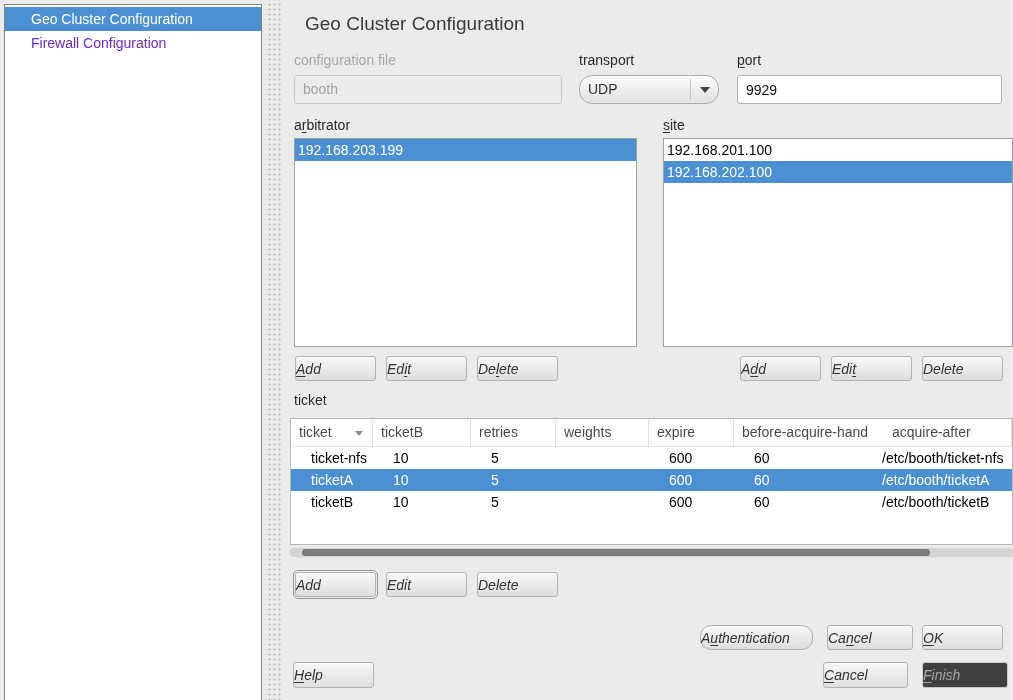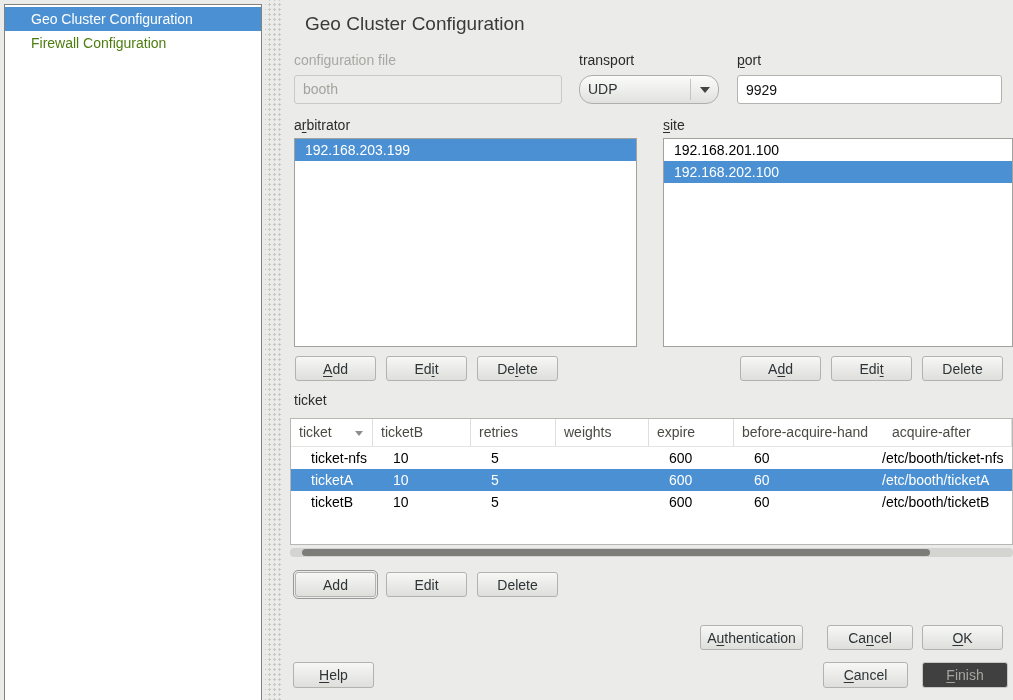--- a/index.html
+++ b/index.html
@@ -5,21 +5,21 @@
   * { box-sizing: border-box; margin: 0; padding: 0; }
   html,body { background:#d0d0ce; }
   body { font-family: "Liberation Sans", sans-serif; }
   .window { position: relative; width: 1013px; height: 700px; background:#ebebe9;
             overflow: hidden; font-size: 14px; color:#2e3436; }
   .abs { position: absolute; }
 
   
   .sidebar { left:4px; top:4px; width:258px; height:696px; background:#ffffff;
              border:1px solid #82827e; border-bottom:none; padding-top:2px; }
-  .side-item { height:24px; line-height:24px; padding-left:26px; font-size:14px; color:#4d7c0f;
+  .side-item { height:24px; line-height:24px; padding-left:26px; font-size:14px; color:#6d28d9;
                white-space:nowrap; }
   .side-item.selected { background:#4a90d2; color:#fff; }
   .sep { left:265px; top:0; width:16px; height:700px;
          background-image: radial-gradient(circle, #c8c8c5 1.1px, transparent 1.3px);
          background-size: 5px 5px; background-position: 2px 2px; }
 
   .title { left:305px; top:13px; font-size:19px; color:#3a3a37; }
 
   .field-label { font-size:14px; color:#2b2b27; white-space:nowrap; }
   .field-label.disabled { color:#a8a8a2; }
@@ -32,27 +32,27 @@
   .combo { background: linear-gradient(#fbfbfa, #e1e1de); border:1px solid #aeaeaa;
            border-radius:13px; }
   .combo .combo-text { position:absolute; left:8px; top:0; line-height:27px; color:#2e3436; }
   .combo .arrow-zone { position:absolute; right:0; top:3px; bottom:3px; width:28px;
                        border-left:1px solid #c3c3bf; }
   .combo .arrow { position:absolute; right:8px; top:50%; margin-top:-3px; width:0; height:0;
                   border-left:5px solid transparent; border-right:5px solid transparent;
                   border-top:6px solid #44443f; }
 
   .listbox { background:#fff; border:1px solid #a1a19d; }
-  .list-item { height:22px; line-height:22px; padding-left:10px; font-size:14px; color:#000;
+  .list-item { height:22px; line-height:22px; padding-left:3px; font-size:14px; color:#000;
                white-space:nowrap; }
   .list-item.selected { background:#4a90d2; color:#fff; }
 
   .btn { position:absolute; height:25px; background: linear-gradient(#f7f7f6, #dededb);
          border:1px solid #b2b2ae; border-radius:3px; font-size:14px; color:#2e3436;
-         text-align:center; line-height:22px; font-family:inherit; cursor:default; }
+         text-align:left; line-height:22px; font-family:inherit; cursor:default;font-style:italic; }
   .btn.focused { outline:1px solid #98989b; outline-offset:1px; }
   .btn.disabled { color:#a6a6a1; background:#404040; border-color:#c7c7c4; }
 
   .table { background:#fff; border:1px solid #b7b7b3; overflow:hidden; }
   .thead { display:flex; height:28px; color:#4a4a45; }
   .th { position:relative; padding-left:8px; line-height:27px; font-size:14px;
         border-right:1px solid #dededb; border-bottom:1px solid #e4e4e1;
         white-space:nowrap; overflow:hidden; flex-shrink:0; }
   .sort-arrow { position:absolute; right:9px; top:50%; margin-top:-2px; width:0; height:0;
                 border-left:4px solid transparent; border-right:4px solid transparent;
@@ -158,21 +158,21 @@
   </div>
 
   <div class="abs hscroll" style="left:290px; top:548px; width:723px; height:9px;">
     <div class="hthumb"></div>
   </div>
 
   <button class="btn focused" style="left:295px; top:572px; width:81px;">Add</button>
   <button class="btn" style="left:386px; top:572px; width:81px;">Edit</button>
   <button class="btn" style="left:477px; top:572px; width:81px;">Delete</button>
 
-  <button class="btn" style="left:700px; top:625px; width:103px;">A<u>u</u>thentication</button>
+  <button class="btn" style="left:700px; top:625px; width:113px;border-radius:11px;">A<u>u</u>thentication</button>
   <button class="btn" style="left:827px; top:625px; width:86px;">Ca<u>n</u>cel</button>
   <button class="btn" style="left:922px; top:625px; width:81px;"><u>O</u>K</button>
 
   <button class="btn" style="left:293px; top:662px; width:81px; height:26px;"><u>H</u>elp</button>
   <button class="btn" style="left:823px; top:662px; width:85px; height:26px;"><u>C</u>ancel</button>
   <button class="btn disabled" style="left:922px; top:662px; width:86px; height:26px;"><u>F</u>inish</button>
 
 </div>
 
 </body></html>

